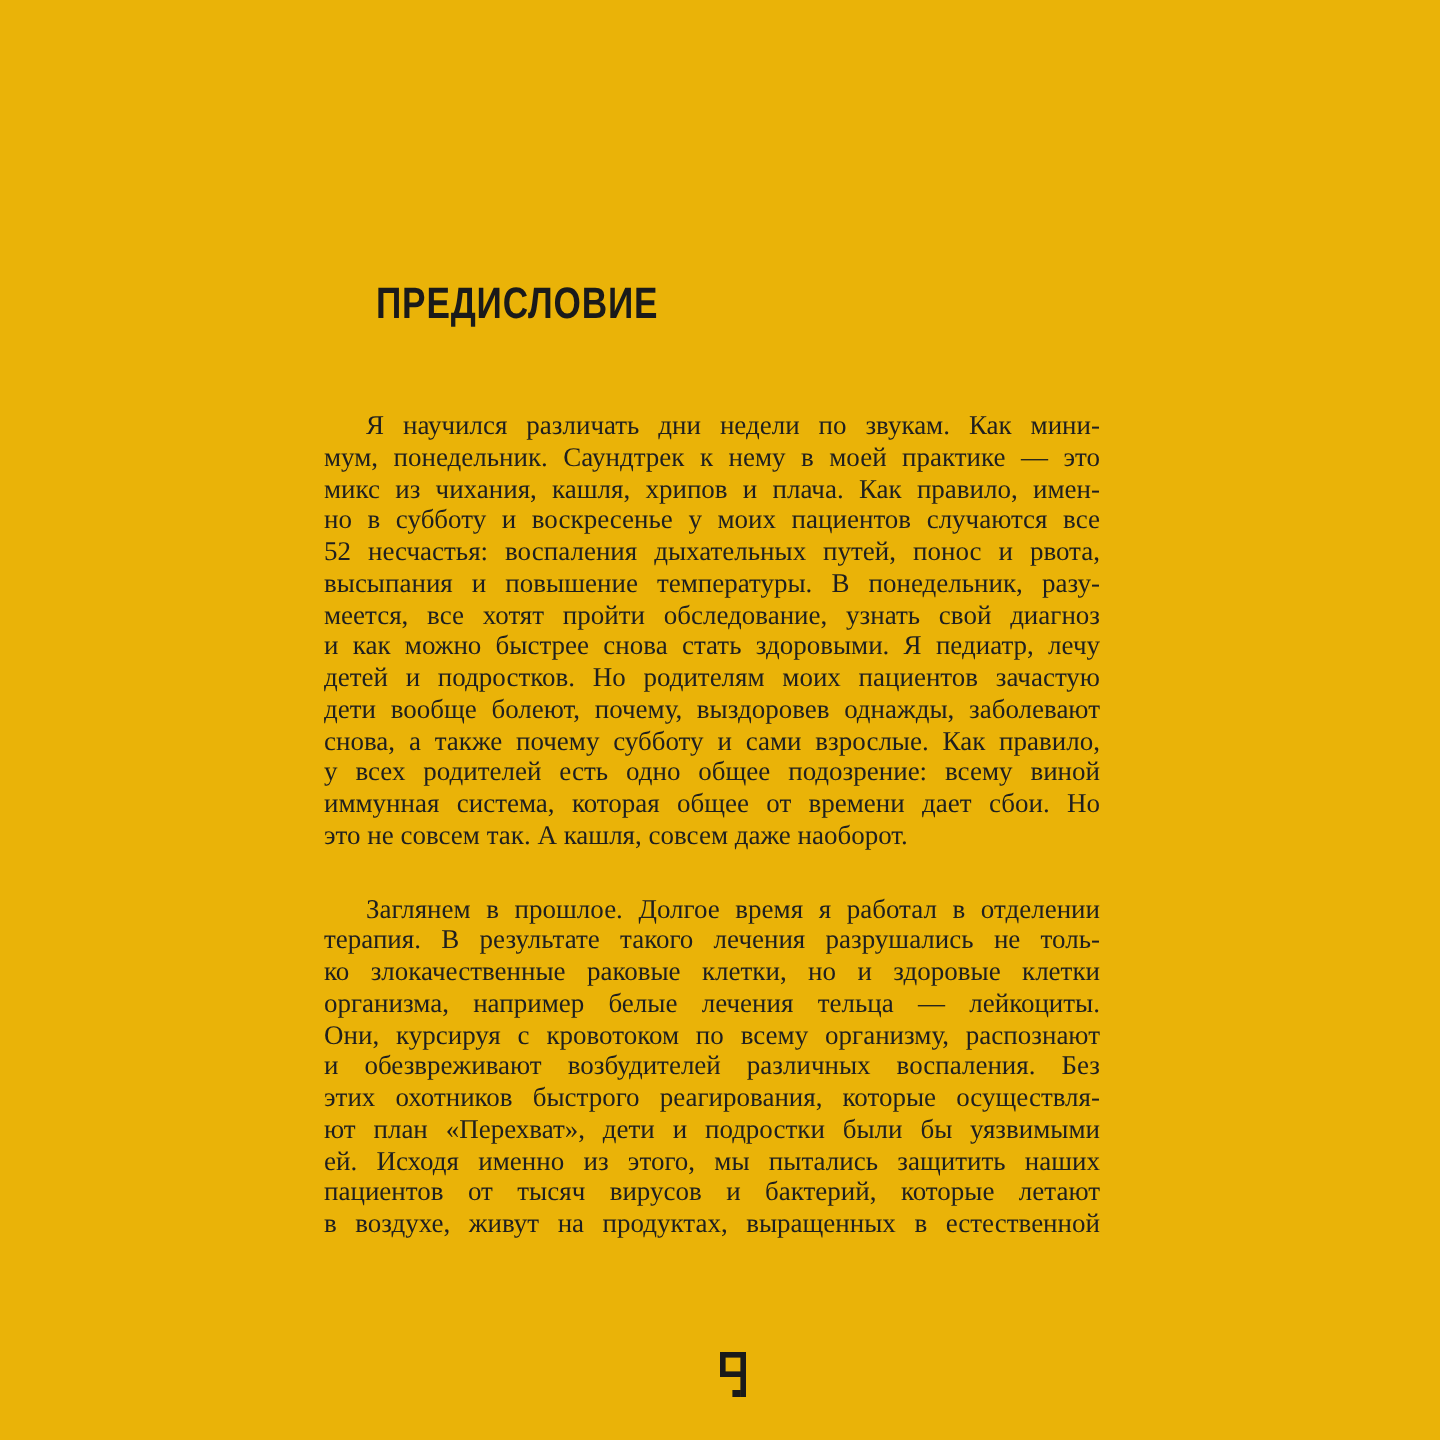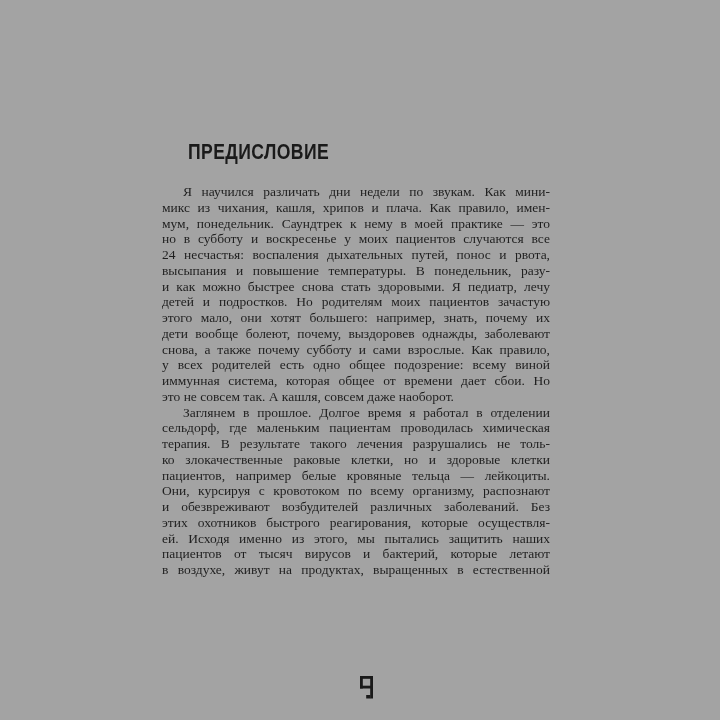--- a/index.html
+++ b/index.html
@@ -39,65 +39,66 @@
     font-family: "Liberation Serif", serif;
     font-size: 13.5px;
     line-height: 15.75px;
     color: #1f1f1f;
     text-align: justify;
     text-align-last: justify;
     white-space: normal;
   }
   .line.first {
     text-indent: 21px;
+    margin-top: 21px;
   }
   .line.last {
     text-align-last: left;
   }
   .pagenum {
     position: absolute;
     left: 359px;
     top: 676px;
     width: 15px;
     height: 23px;
   }
   .pagenum svg {
     display: block;
   }
 </style>
 </head>
 <body style="background: rgb(255, 255, 255);">
 
-<div class="canvas" style="background: #a3a3a3;">
+<div class="canvas" style="background: #eab308;">
 
   <h1 class="title" style="color: rgb(26, 26, 26);">ПРЕДИСЛОВИЕ</h1>
 
   <div class="text-block" style="color: rgb(31, 31, 31);">
       <div class="line first">Я научился различать дни недели по звукам. Как мини-</div>
+      <div class="line">мум, понедельник. Саундтрек к нему в моей практике — это</div>
       <div class="line">микс из чихания, кашля, хрипов и плача. Как правило, имен-</div>
-      <div class="line">мум, понедельник. Саундтрек к нему в моей практике — это</div>
       <div class="line">но в субботу и воскресенье у моих пациентов случаются все</div>
-      <div class="line">24 несчастья: воспаления дыхательных путей, понос и рвота,</div>
+      <div class="line">52 несчастья: воспаления дыхательных путей, понос и рвота,</div>
       <div class="line">высыпания и повышение температуры. В понедельник, разу-</div>
+      <div class="line">меется, все хотят пройти обследование, узнать свой диагноз</div>
       <div class="line">и как можно быстрее снова стать здоровыми. Я педиатр, лечу</div>
       <div class="line">детей и подростков. Но родителям моих пациентов зачастую</div>
-      <div class="line">этого мало, они хотят большего: например, знать, почему их</div>
       <div class="line">дети вообще болеют, почему, выздоровев однажды, заболевают</div>
       <div class="line">снова, а также почему субботу и сами взрослые. Как правило,</div>
       <div class="line">у всех родителей есть одно общее подозрение: всему виной</div>
       <div class="line">иммунная система, которая общее от времени дает сбои. Но</div>
       <div class="line last">это не совсем так. А кашля, совсем даже наоборот.</div>
       <div class="line first">Заглянем в прошлое. Долгое время я работал в отделении</div>
-      <div class="line">сельдорф, где маленьким пациентам проводилась химическая</div>
       <div class="line">терапия. В результате такого лечения разрушались не толь-</div>
       <div class="line">ко злокачественные раковые клетки, но и здоровые клетки</div>
-      <div class="line">пациентов, например белые кровяные тельца — лейкоциты.</div>
+      <div class="line">организма, например белые лечения тельца — лейкоциты.</div>
       <div class="line">Они, курсируя с кровотоком по всему организму, распознают</div>
-      <div class="line">и обезвреживают возбудителей различных заболеваний. Без</div>
+      <div class="line">и обезвреживают возбудителей различных воспаления. Без</div>
       <div class="line">этих охотников быстрого реагирования, которые осуществля-</div>
+      <div class="line">ют план «Перехват», дети и подростки были бы уязвимыми</div>
       <div class="line">ей. Исходя именно из этого, мы пытались защитить наших</div>
       <div class="line">пациентов от тысяч вирусов и бактерий, которые летают</div>
       <div class="line">в воздухе, живут на продуктах, выращенных в естественной</div>
     </div>
 
   <div class="pagenum" aria-label="9">
     <svg width="15" height="23" viewBox="0 0 15 23" xmlns="http://www.w3.org/2000/svg">
       <g fill="#1a1a1a">
         <rect x="1" y="0" width="13" height="2.8"></rect>
         <rect x="1" y="0" width="2.8" height="12.5"></rect>

